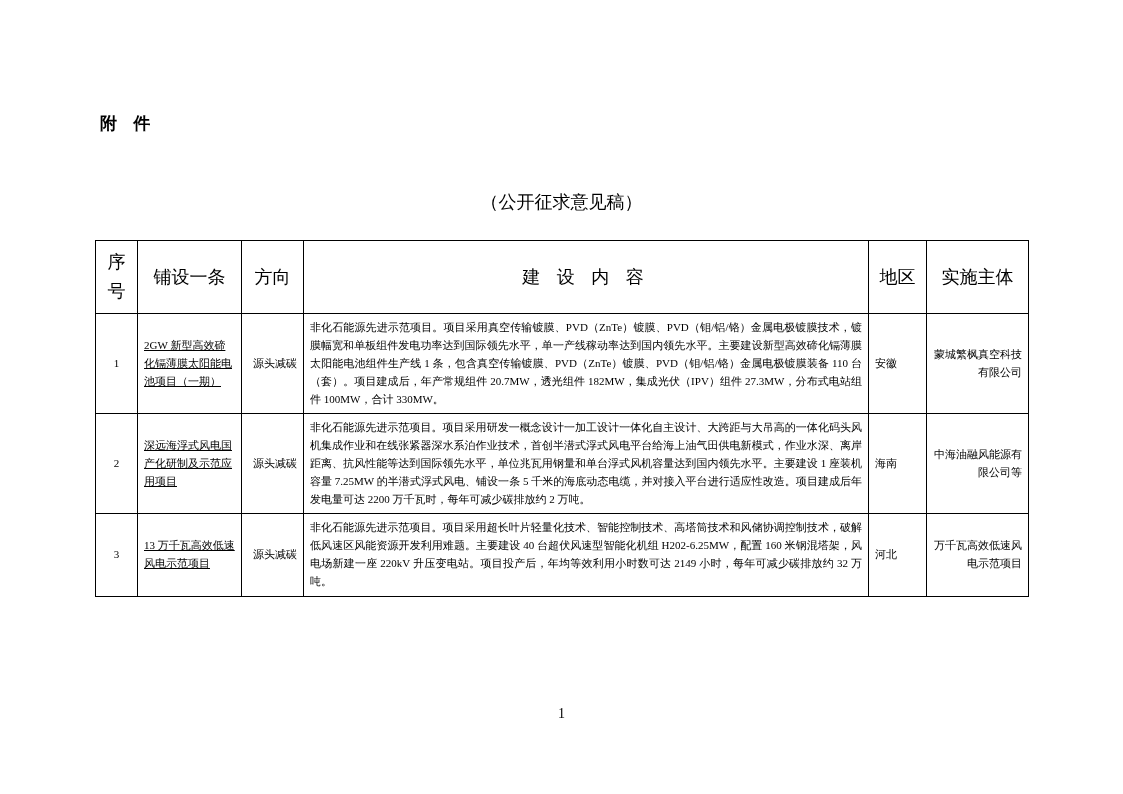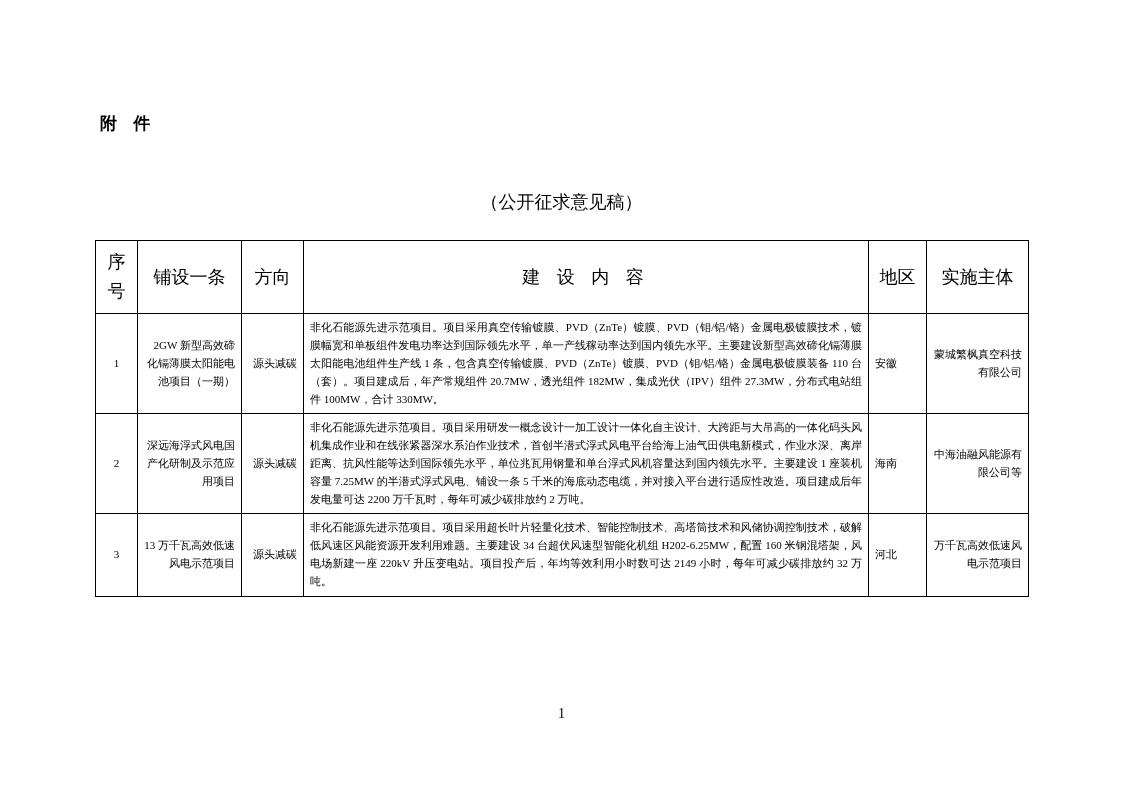--- a/index.html
+++ b/index.html
@@ -77,21 +77,21 @@
     letter-spacing: 6px;
   }
   .col-seq   { width: 42px; }
   .col-name  { width: 104px; }
   .col-dir   { width: 62px; }
   .col-desc  { width: 565px; }
   .col-area  { width: 58px; }
   .col-actor { width: 102px; }
 
   td.c-seq { text-align: center; font-size: 14px; }
-  td.c-name { text-align: right; font-size: 13.5px; line-height: 1.75; }
+  td.c-name { text-align: left; font-size: 13.5px; line-height: 1.75; text-decoration: underline; }
   td.c-dir { text-align: right; font-size: 13.5px; line-height: 1.75; }
   td.c-desc { text-align: justify; text-justify: inter-ideograph; font-size: 13.7px; line-height: 1.78; }
   td.c-area { font-size: 13.5px; }
   td.c-actor { text-align: right; font-size: 13.5px; line-height: 1.75; }
 
   .page-number {
     position: absolute;
     left: 0;
     right: 0;
     top: 706px;
@@ -143,21 +143,21 @@
         <td class="c-name">深远海浮式风电国产化研制及示范应用项目</td>
         <td class="c-dir">源头减碳</td>
         <td class="c-desc">非化石能源先进示范项目。项目采用研发一概念设计一加工设计一体化自主设计、大跨距与大吊高的一体化码头风机集成作业和在线张紧器深水系泊作业技术，首创半潜式浮式风电平台给海上油气田供电新模式，作业水深、离岸距离、抗风性能等达到国际领先水平，单位兆瓦用钢量和单台浮式风机容量达到国内领先水平。主要建设 1 座装机容量 7.25MW 的半潜式浮式风电、铺设一条 5 千米的海底动态电缆，并对接入平台进行适应性改造。项目建成后年发电量可达 2200 万千瓦时，每年可减少碳排放约 2 万吨。</td>
         <td class="c-area">海南</td>
         <td class="c-actor">中海油融风能源有限公司等</td>
       </tr>
       <tr>
         <td class="c-seq">3</td>
         <td class="c-name">13 万千瓦高效低速风电示范项目</td>
         <td class="c-dir">源头减碳</td>
-        <td class="c-desc">非化石能源先进示范项目。项目采用超长叶片轻量化技术、智能控制技术、高塔筒技术和风储协调控制技术，破解低风速区风能资源开发利用难题。主要建设 34 台超伏风速型智能化机组 H202-6.25MW，配置 160 米钢混塔架，风电场新建一座 220kV 升压变电站。项目投产后，年均等效利用小时数可达 2149 小时，每年可减少碳排放约 32 万吨。</td>
+        <td class="c-desc">非化石能源先进示范项目。项目采用超长叶片轻量化技术、智能控制技术、高塔筒技术和风储协调控制技术，破解低风速区风能资源开发利用难题。主要建设 40 台超伏风速型智能化机组 H202-6.25MW，配置 160 米钢混塔架，风电场新建一座 220kV 升压变电站。项目投产后，年均等效利用小时数可达 2149 小时，每年可减少碳排放约 32 万吨。</td>
         <td class="c-area">河北</td>
         <td class="c-actor">万千瓦高效低速风电示范项目</td>
       </tr>
     </tbody>
   </table>
 
   <div class="page-number">1</div>
 
 </div>
 

